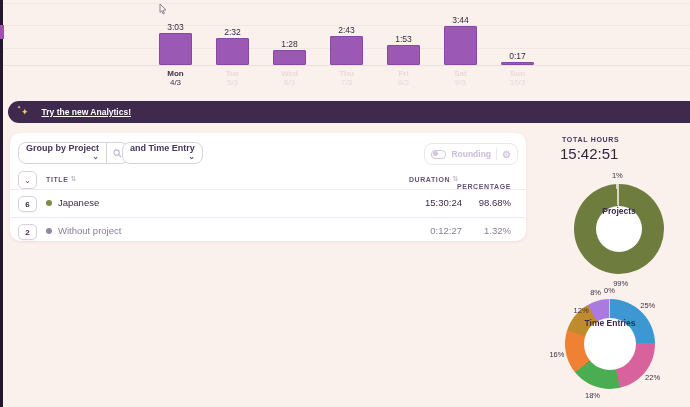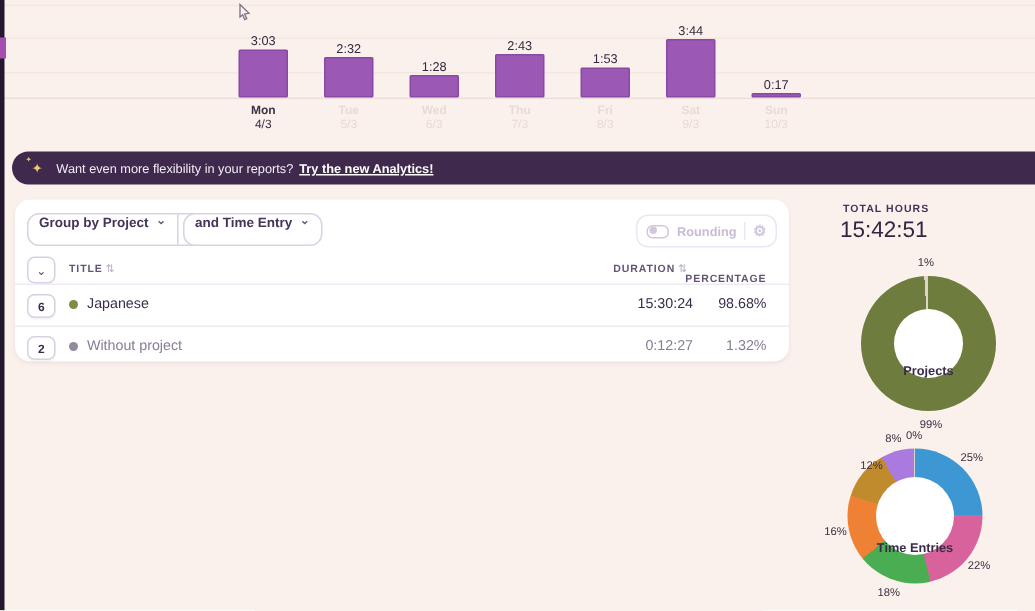--- a/index.html
+++ b/index.html
@@ -23,21 +23,21 @@
   .banner{position:absolute;left:8px;top:101px;width:682px;height:22px;background:#3f294d;
           border-radius:11px 0 0 11px;display:flex;align-items:center;font-size:8.5px;color:#f3eef6;}
   .sparkles{margin:0 9px 0 13px;color:#eec86d;font-size:9px;line-height:1;position:relative;}
   .sparkles .s2{position:absolute;left:-4px;top:-3px;font-size:5px;}
   .banner .link{font-weight:700;text-decoration:underline;color:#ffffff;margin-left:4px;cursor:pointer;}
   
   .card{position:absolute;left:10px;top:133px;width:516px;height:108px;background:#ffffff;
         border-radius:10px;box-shadow:0 1px 3px rgba(80,60,100,.10);}
   .pill{position:absolute;top:9px;height:22px;display:flex;align-items:center;border:1px solid #d9d2e3;
         border-radius:8px;font-size:9px;font-weight:700;color:#463459;box-sizing:border-box;background:#fff;}
-  .pill-main{display:flex;align-items:flex-start;padding:0 7px;height:100%;cursor:pointer;}
+  .pill-main{display:flex;align-items:flex-end;padding:0 7px;height:100%;cursor:pointer;flex-direction:column;}
   .chev{font-size:8px;color:#6b5a80;margin-left:5px;transform:translateY(-1px);}
   .pill-sep{width:1px;height:100%;background:#d9d2e3;}
   .pill-search{width:21px;height:100%;display:flex;align-items:center;justify-content:center;cursor:pointer;}
   .rounding{position:absolute;top:10px;right:8px;height:20px;display:flex;align-items:center;gap:5px;
             border:1px solid #ece5f2;border-radius:8px;padding:0 6px;font-size:8.5px;font-weight:700;color:#c9bcd7;}
   .toggle-track{display:inline-block;width:13px;height:7px;border:1px solid #d3c6df;border-radius:4px;position:relative;}
   .toggle-knob{position:absolute;left:1px;top:0.5px;width:5px;height:5px;border-radius:50%;background:#d3c6df;}
   .r-div{width:1px;height:12px;background:#ece5f2;}
   .gear{font-size:10px;color:#d3c6df;}
   
@@ -58,21 +58,21 @@
   .t-title{position:absolute;left:48px;top:7px;font-size:9.5px;}
   .t-dur{position:absolute;right:64px;top:7px;font-size:9.5px;}
   .t-pct{position:absolute;right:15px;top:7px;font-size:9.5px;}
   .strong{font-weight:400;color:#3a2b4a;}
   .muted{font-weight:400;color:#897d97;}
   
   .total-label{position:absolute;left:562px;top:136px;font-size:7px;font-weight:700;letter-spacing:.7px;color:#44335a;}
   .total-value{position:absolute;left:560px;top:145px;font-size:15px;color:#31263f;}
   .donut{position:absolute;width:90px;height:90px;}
   .ring{position:absolute;left:0;top:0;width:90px;height:90px;border-radius:50%;cursor:pointer;}
-  .hole{position:absolute;border-radius:50%;background:#ffffff;display:flex;align-items:flex-end;justify-content:center;}
+  .hole{position:absolute;border-radius:50%;background:#ffffff;display:flex;align-items:flex-start;justify-content:center;}
   .donut-center{font-size:8.5px;font-weight:700;color:#3a2b4a;white-space:nowrap;}
   .donut-label{position:absolute;transform:translate(-50%,-50%);font-size:7.5px;color:#3a3142;font-weight:500;white-space:nowrap;}
 </style>
 </head>
 <body>
 
 <div id="page">
 
   <div id="bar-chart">
     <div class="grid" style="top:3px"></div>
@@ -112,21 +112,20 @@
       <div class="bar" style="left: 501px; top: 62px; width: 33px; height: 3px; background: rgb(156, 88, 181);"></div>
       <div class="bar-day day-faded" style="left: 497.5px; top: 69px;">Sun</div>
       <div class="bar-date day-faded" style="left: 497.5px; top: 78px;">10/3</div>
     </div>
 
   <div class="sidebar-edge"></div>
   <div class="sidebar-active"></div>
 
   <div class="banner">
     <span class="sparkles">✦<span class="s2">✦</span></span>
-    <span>Want even more flexibility in your reports?</span>
     <span class="link">Try the new Analytics!</span>
   </div>
 
   <div class="card">
 
     <div class="pill" style="left:8px">
       <div class="pill-main">
         <span>Group by Project</span>
         <span class="chev">⌄</span>
       </div>

